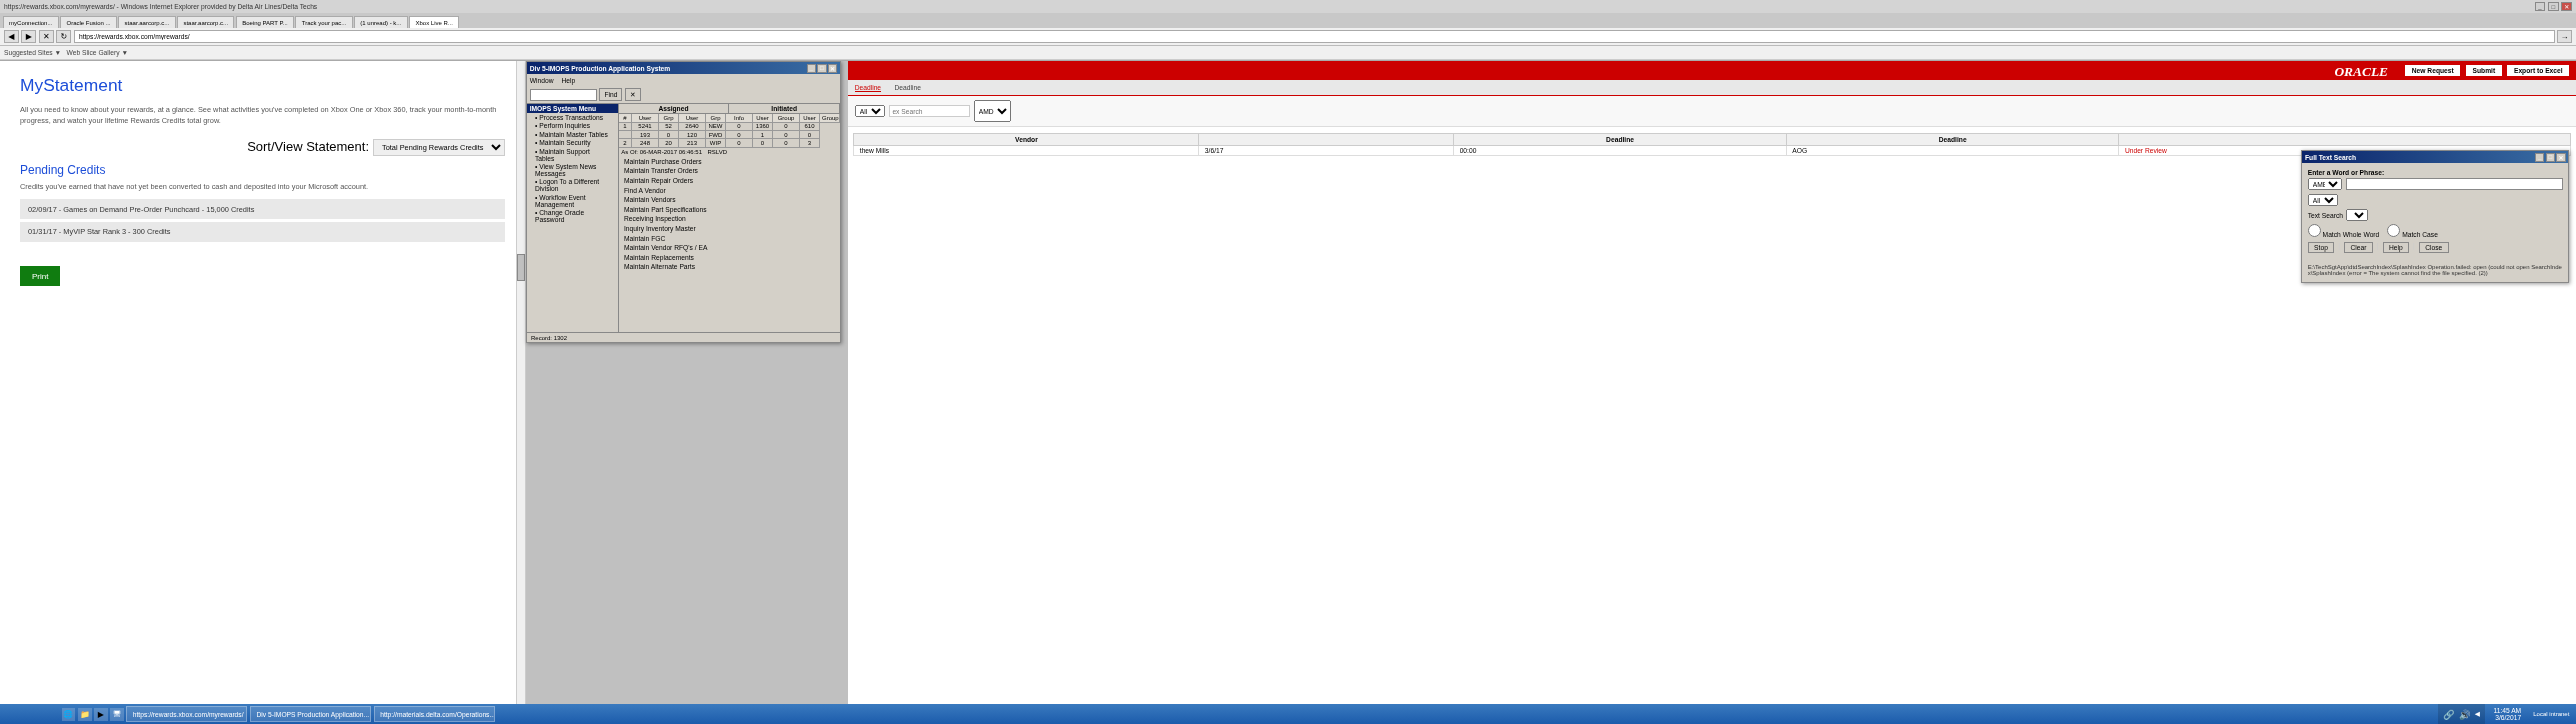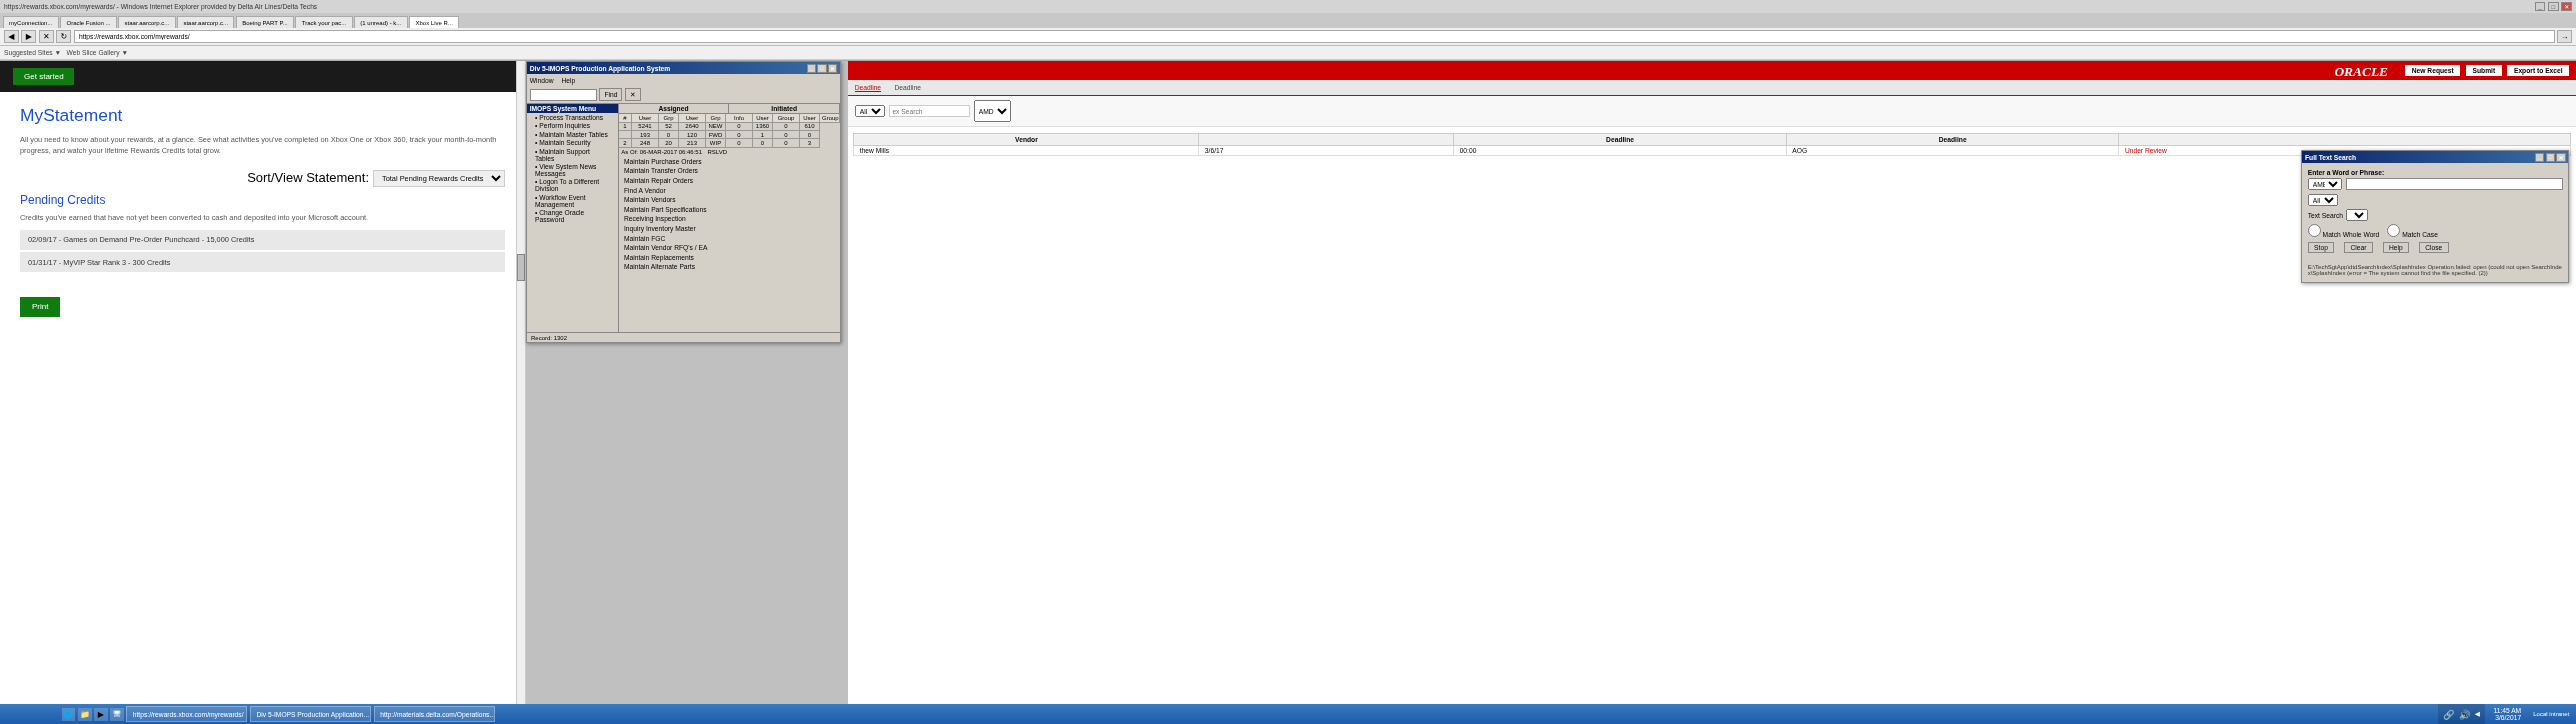--- a/index.html
+++ b/index.html
@@ -581,23 +581,20 @@
 
   <div class="bookmarks-bar">
     <span class="bookmark-item">Suggested Sites ▼</span>
     <span class="bookmark-item">Web Slice Gallery ▼</span>
   </div>
 </div>
 
 <div class="main-content">
 
   <div class="xbox-panel" style="position:relative;">
-    <div class="xbox-header">
-      <button class="xbox-get-started">Get started</button>
-    </div>
     <div class="xbox-body">
       <h1 class="xbox-title">MyStatement</h1>
       <p class="xbox-subtitle">All you need to know about your rewards, at a glance. See what activities you've completed on Xbox One or Xbox 360, track your month-to-month progress, and watch your lifetime Rewards Credits total grow.</p>
 
 
       <div class="xbox-sort-bar">
         <div style="font-size:13px;margin-right:4px;margin-left:44px;">Sort/View Statement:</div>
         <select class="xbox-sort-select">
           <option>Total Pending Rewards Credits</option>
         </select>

